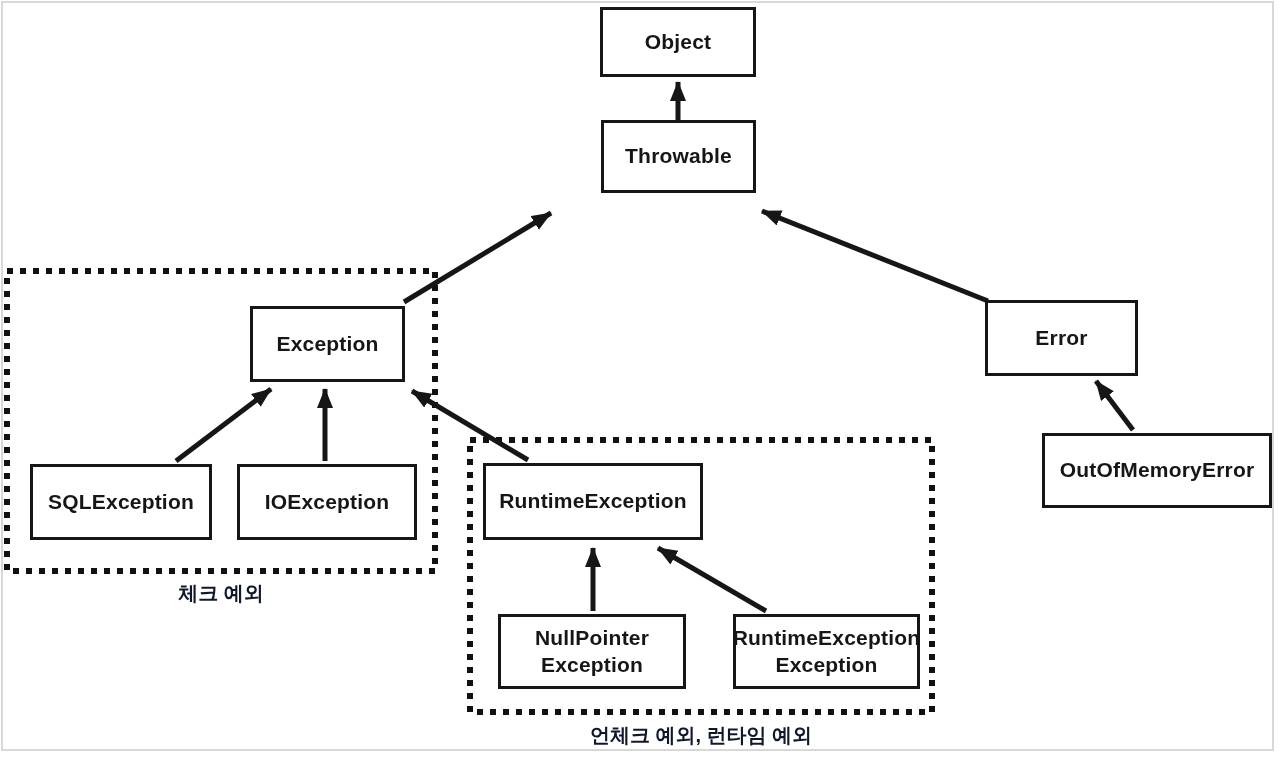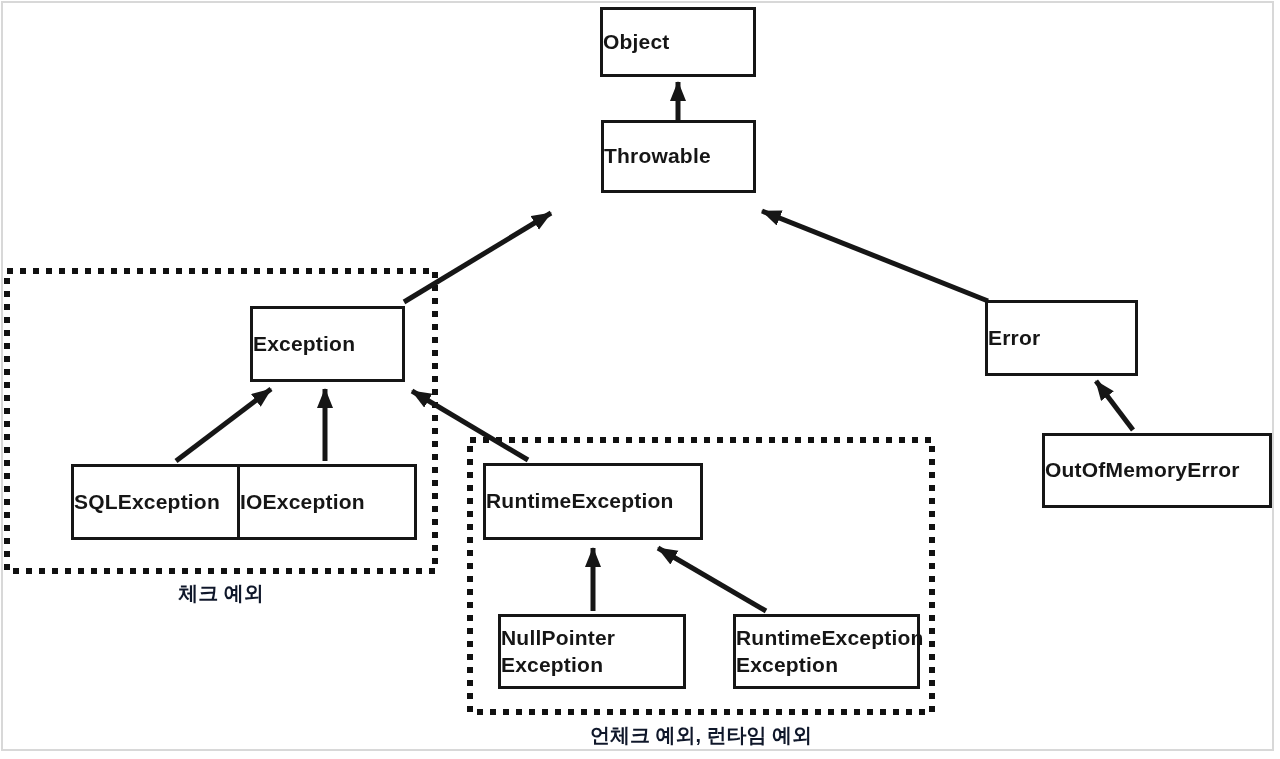--- a/index.html
+++ b/index.html
@@ -31,21 +31,21 @@
     width: 1280px;
     height: 759px;
   }
   .node {
     position: absolute;
     box-sizing: border-box;
     border: 3px solid #161616;
     background: #ffffff;
     display: flex;
     flex-direction: column;
-    align-items: flex-start;
+    align-items: center;
     justify-content: center;
     font-weight: bold;
     font-size: 21px;
     color: #161616;
     line-height: 1.25;
     text-align: center;
     letter-spacing: 0.2px;
   }
   .group-label {
     position: absolute;
@@ -89,21 +89,21 @@
   </div>
 
   <div class="node" style="left:601px; top:120px; width:155px; height:73px;">
     <span>Throwable</span>
   </div>
 
   <div class="node" style="left:250px; top:306px; width:155px; height:76px;">
     <span>Exception</span>
   </div>
 
-  <div class="node" style="left:30px; top:464px; width:182px; height:76px;margin-left:41px;">
+  <div class="node" style="left:30px; top:464px; width:182px; height:76px;">
     <span>SQLException</span>
   </div>
 
   <div class="node" style="left:237px; top:464px; width:180px; height:76px;">
     <span>IOException</span>
   </div>
 
   <div class="node" style="left:483px; top:463px; width:220px; height:77px;">
     <span>RuntimeException</span>
   </div>

